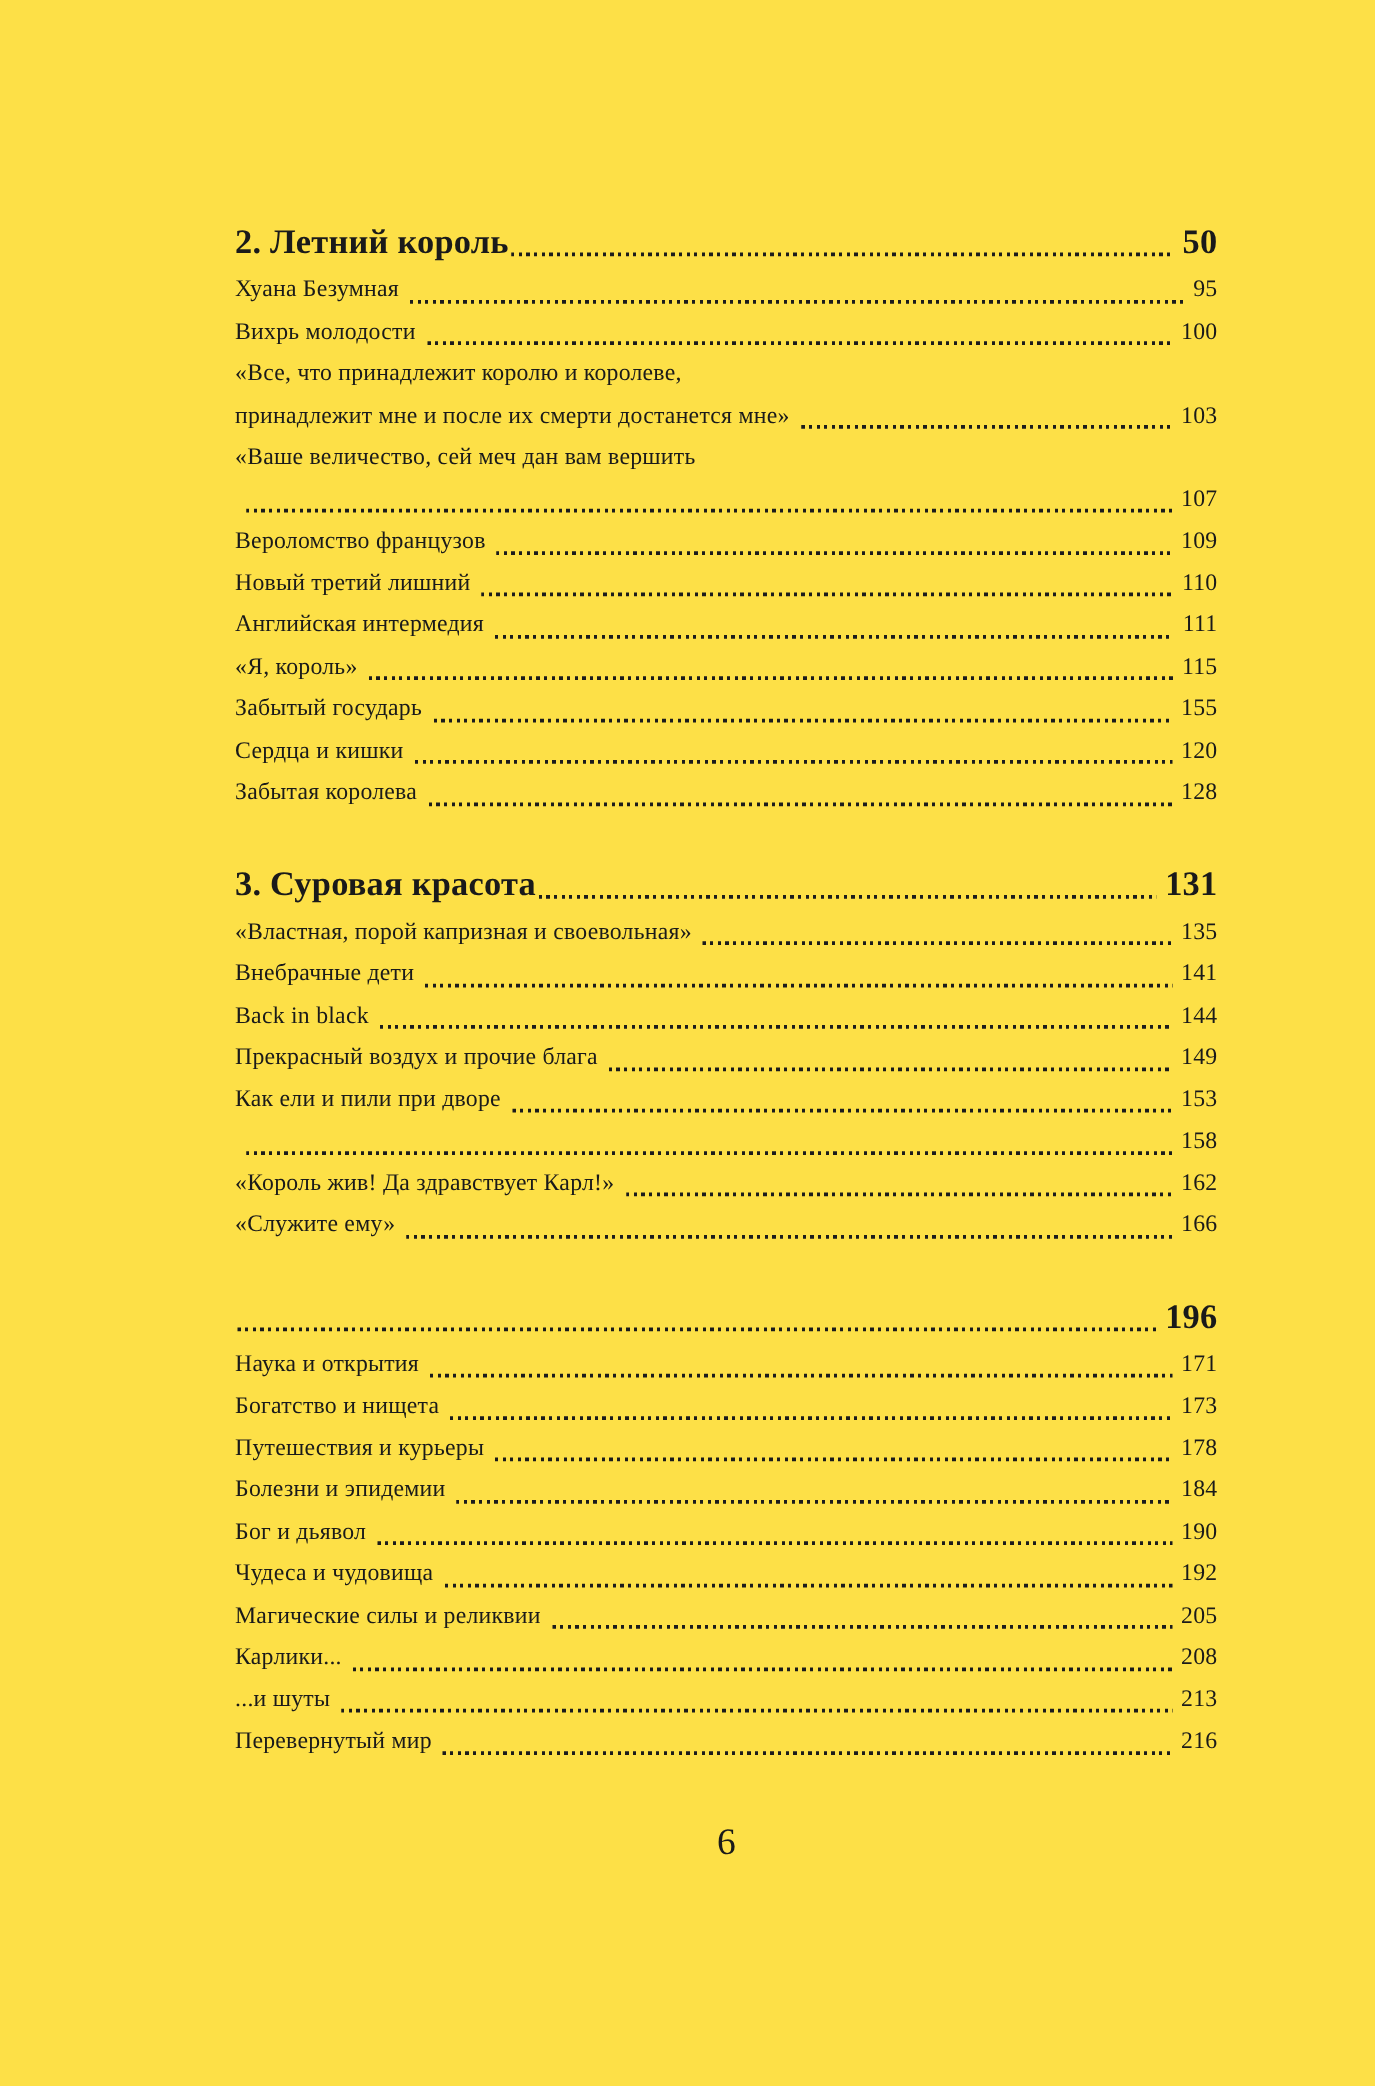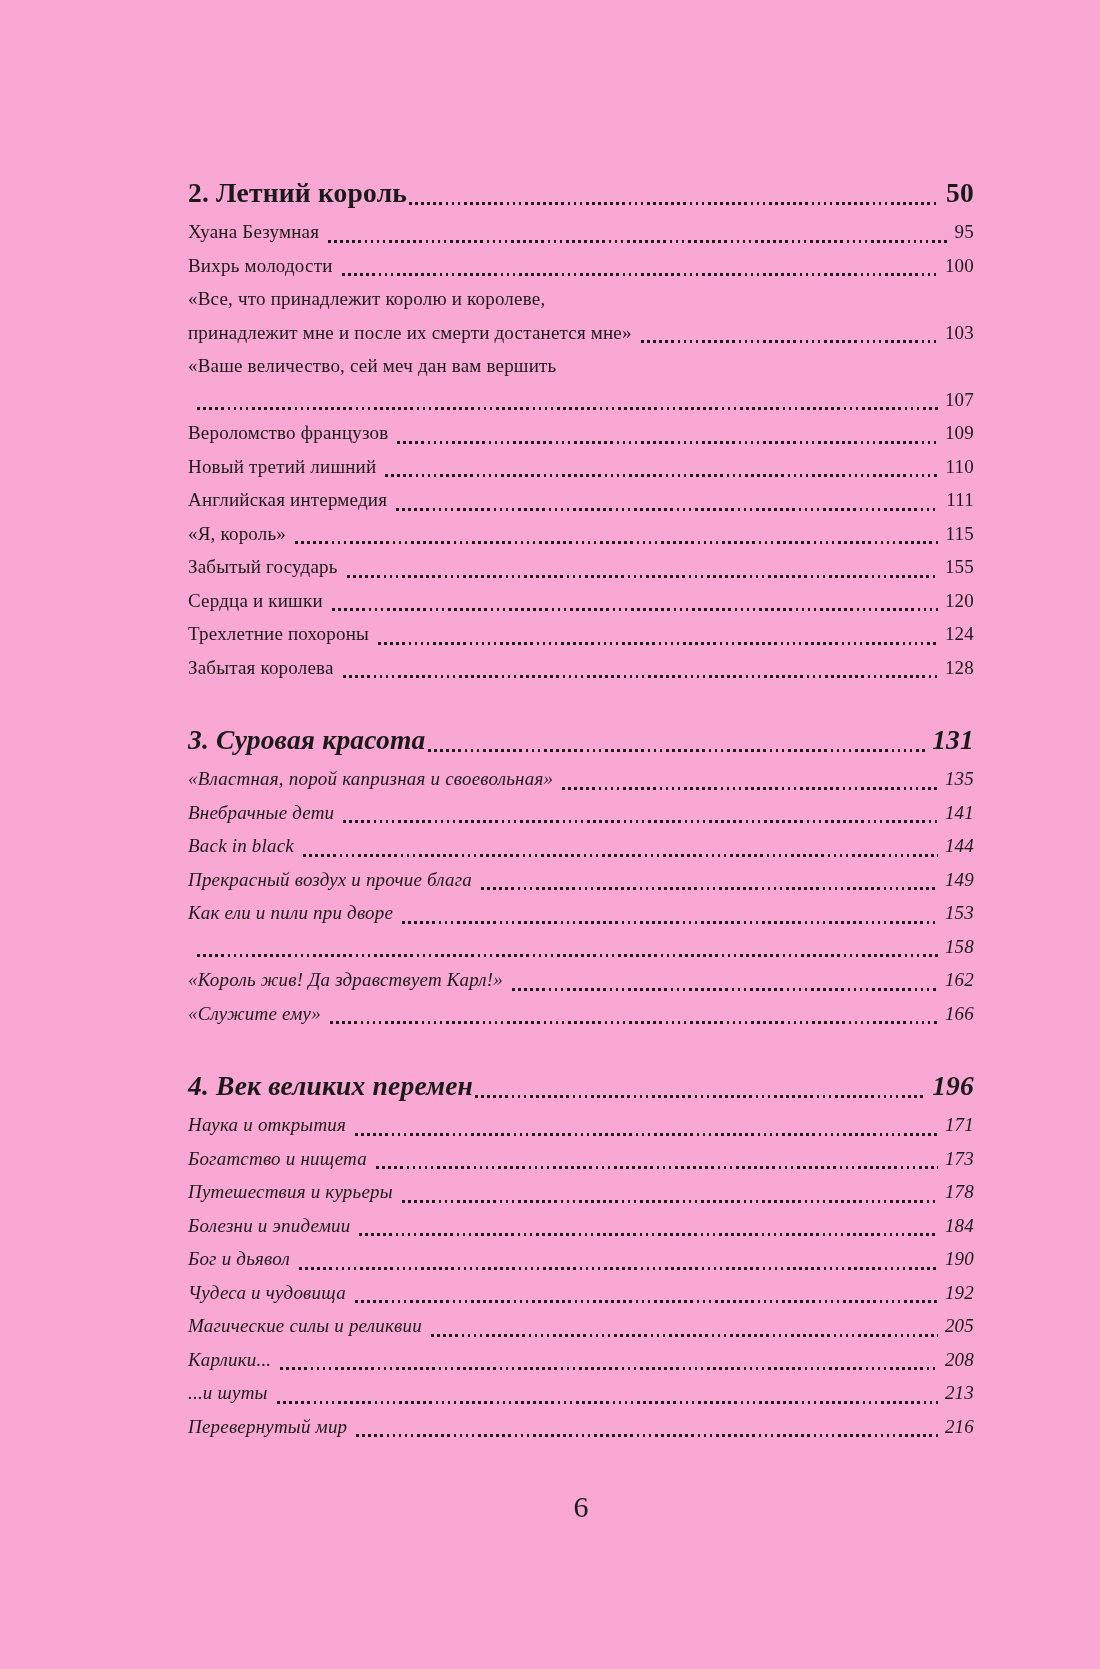--- a/index.html
+++ b/index.html
@@ -4,33 +4,33 @@
 <style>
   html, body {
     margin: 0;
     padding: 0;
     background: #ffffff;
   }
   .page {
     position: relative;
     width: 1100px;
     height: 1669px;
-    background: #f9a8d4;
+    background: #fde047;
     overflow: hidden;
     font-family: "Liberation Serif", "DejaVu Serif", serif;
     color: #1a1a1a;
   }
   .content {
     position: absolute;
     left: 188px;
     top: 174px;
     width: 786px;
   }
   .toc-section { margin: 0; }
-  .toc-section + .toc-section { margin-top: 37px; font-style: italic; }
+  .toc-section + .toc-section { margin-top: 37px; }
   .row {
     display: flex;
     align-items: baseline;
     font-size: 19px;
     line-height: 33.5px;
     letter-spacing: 0.2px;
   }
   .row .title { white-space: nowrap; }
   .row .dots {
     flex: 1 1 auto;
@@ -128,25 +128,20 @@
     <span class="dots"></span>
     <span class="pg">155</span>
   </div>
 
   <div class="row">
     <span class="title">Сердца и кишки</span>
     <span class="dots"></span>
     <span class="pg">120</span>
   </div>
 
-  <div class="row">
-    <span class="title">Трехлетние похороны</span>
-    <span class="dots"></span>
-    <span class="pg">124</span>
-  </div>
 
   <div class="row">
     <span class="title">Забытая королева</span>
     <span class="dots"></span>
     <span class="pg">128</span>
   </div>
 </section>
       <section class="toc-section">
   <div class="row heading">
     <span class="title">3. Суровая красота</span>
@@ -196,21 +191,20 @@
   </div>
 
   <div class="row">
     <span class="title">«Служите ему»</span>
     <span class="dots"></span>
     <span class="pg">166</span>
   </div>
 </section>
       <section class="toc-section">
   <div class="row heading">
-    <span class="title">4. Век великих перемен</span>
     <span class="dots"></span>
     <span class="pg">196</span>
   </div>
 
   <div class="row">
     <span class="title">Наука и открытия</span>
     <span class="dots"></span>
     <span class="pg">171</span>
   </div>
 

